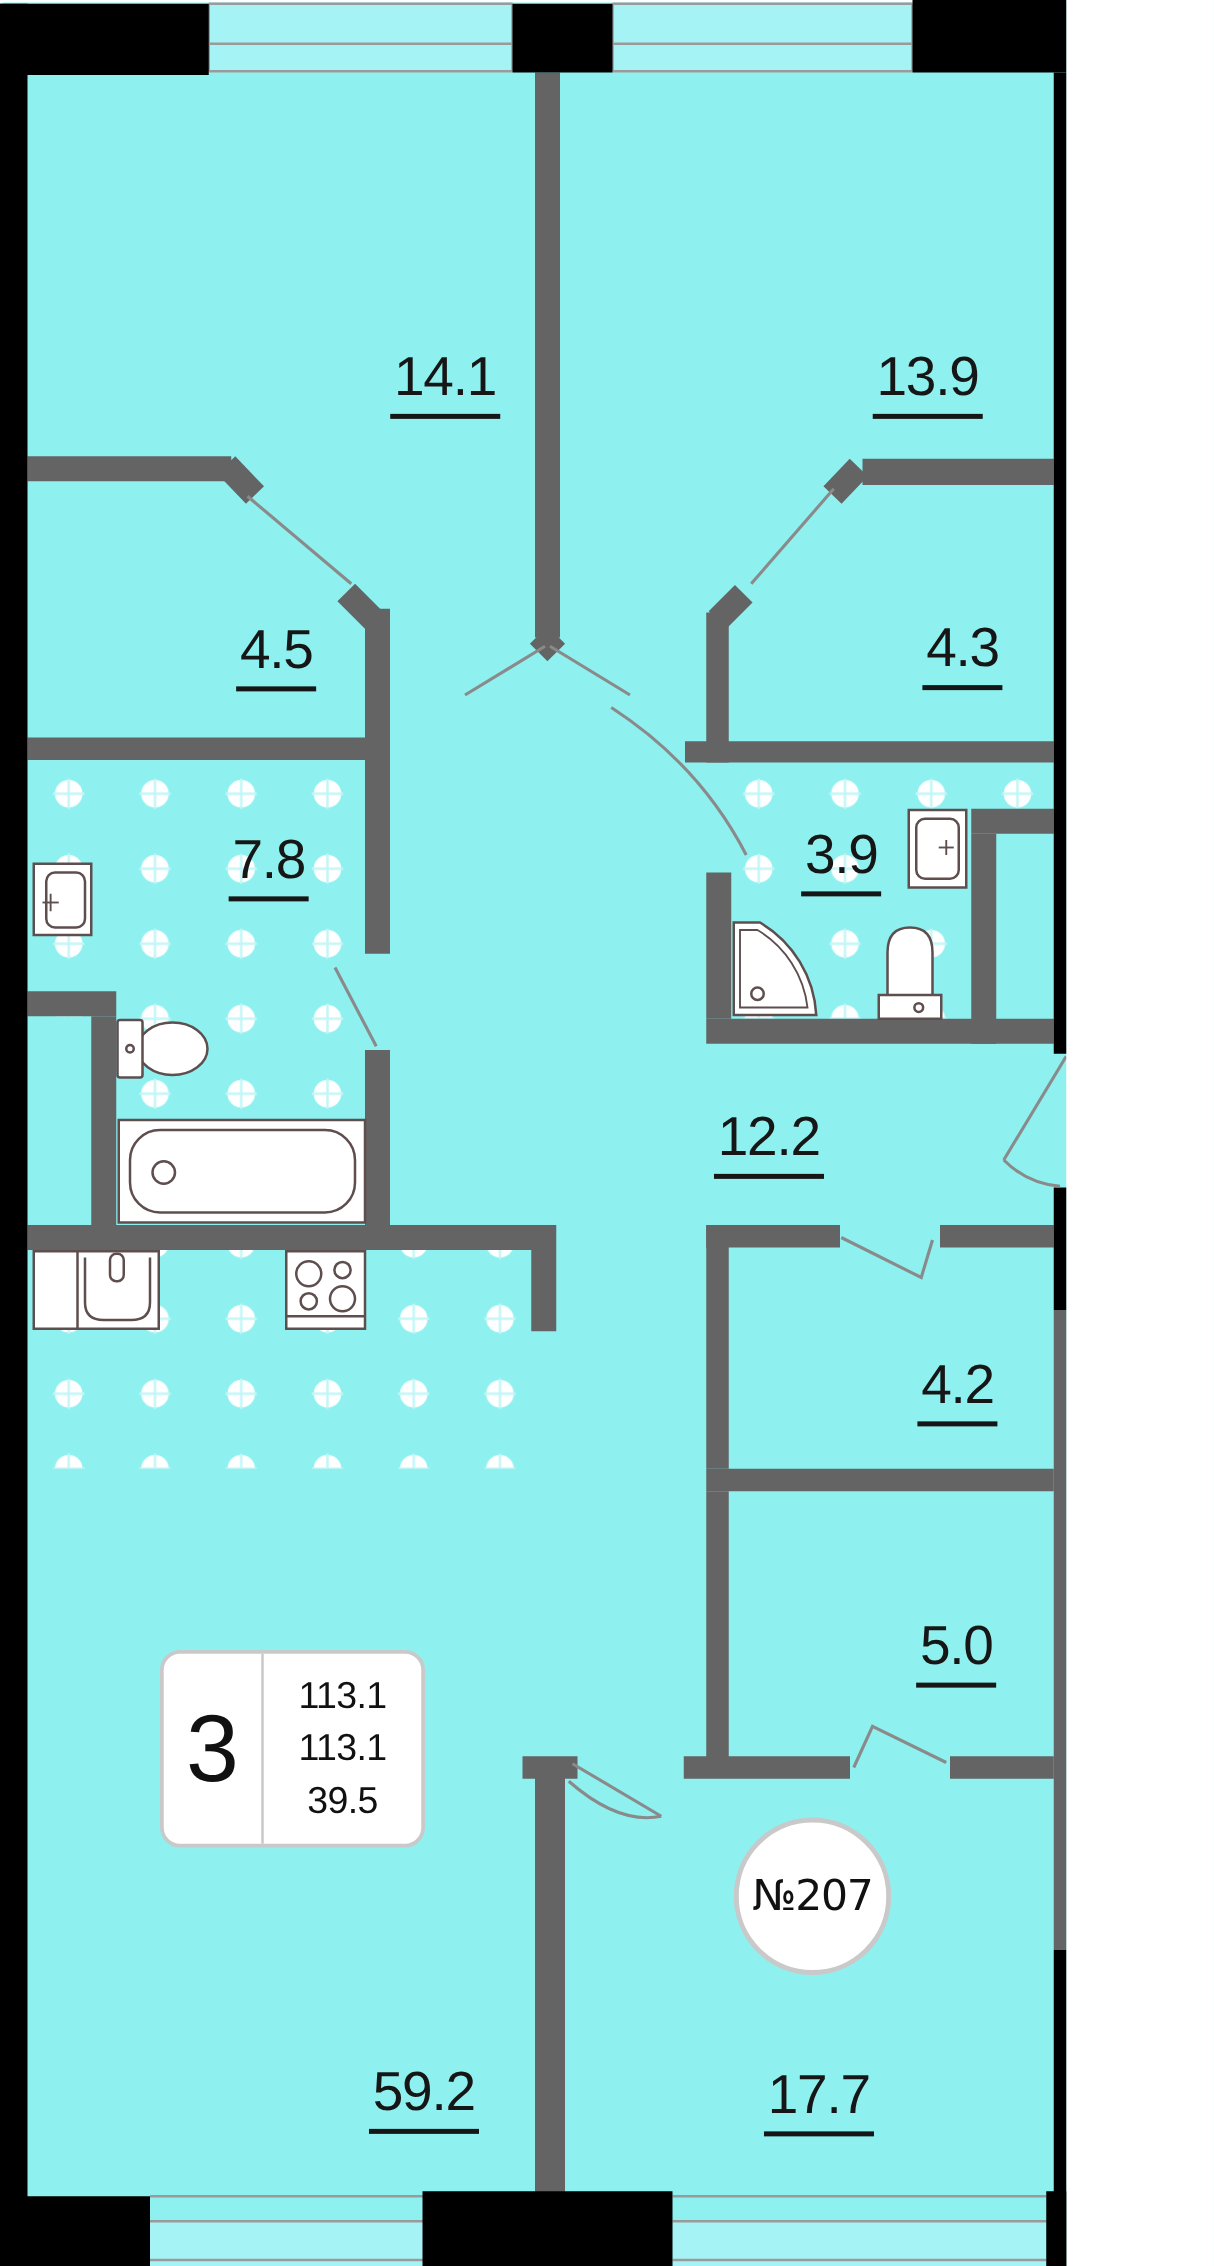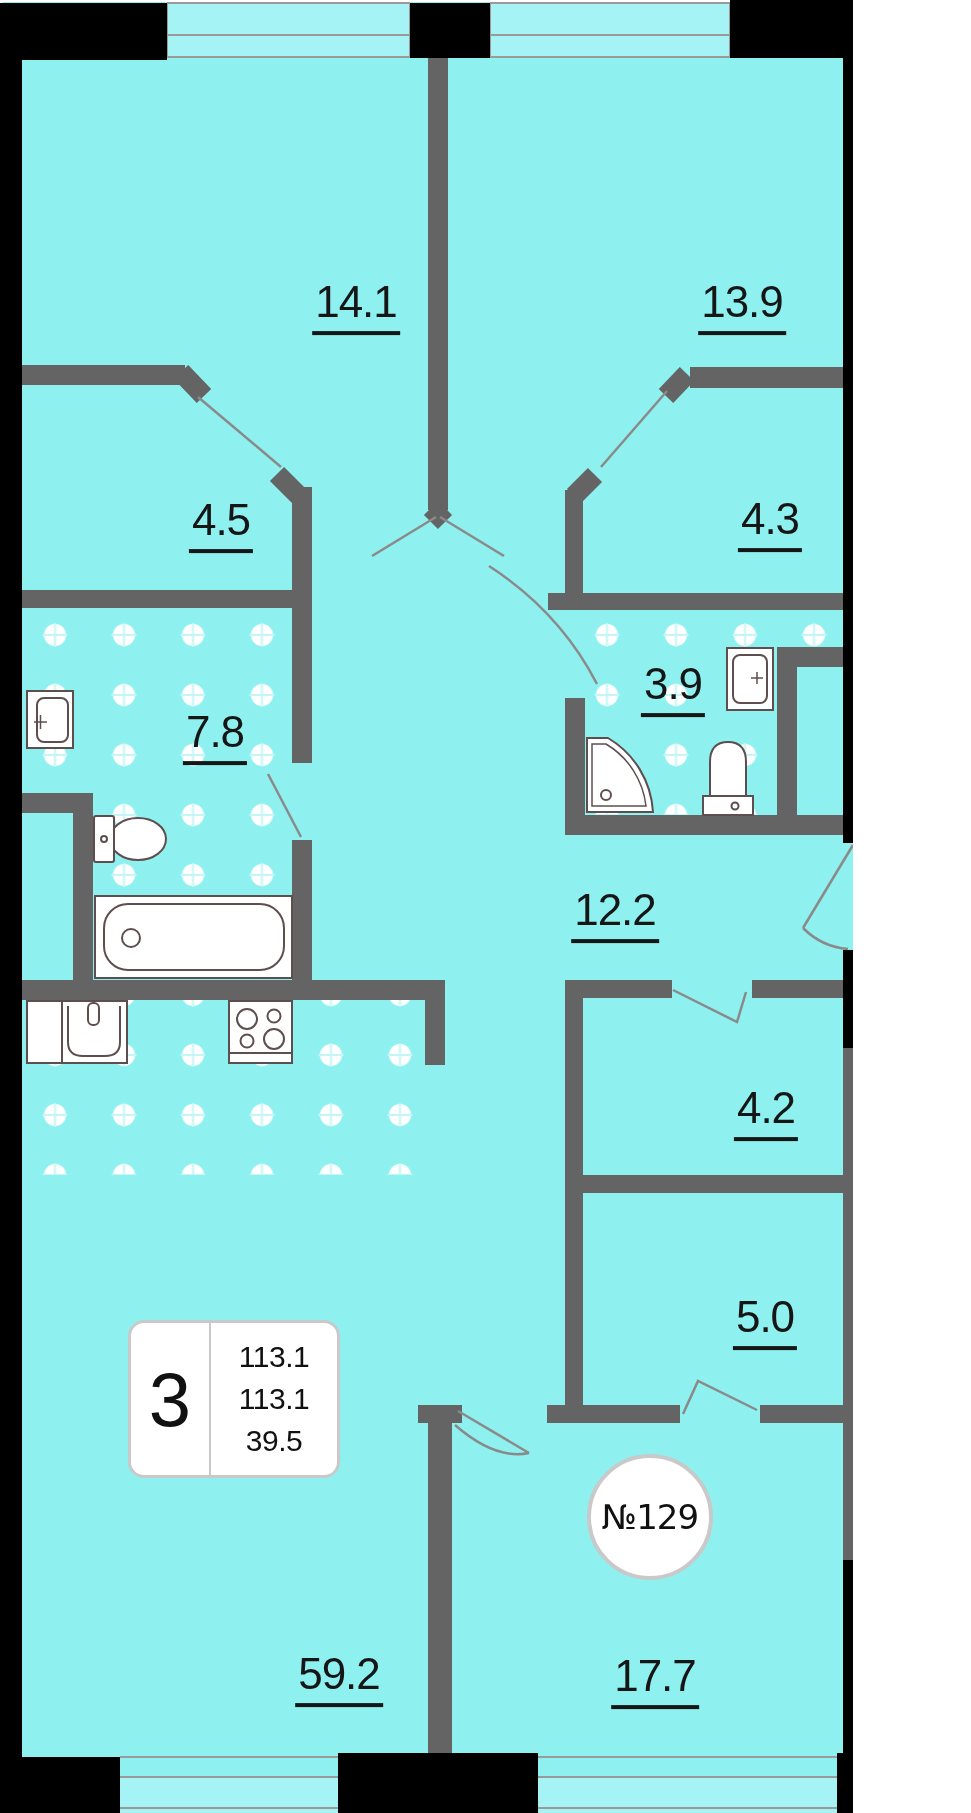--- a/index.html
+++ b/index.html
@@ -196,33 +196,33 @@
   </g>
 
   <polygon points="883,893 925,860 925,878 971,878 971,909 925,909 925,926" fill="#D83AE8"></polygon>
 </svg>
 
 <div class="area-label" style="left:356px;top:312px">14.1</div>
 <div class="area-label" style="left:742px;top:312px">13.9</div>
 <div class="area-label" style="left:221px;top:530px">4.5</div>
 <div class="area-label" style="left:770px;top:529px">4.3</div>
 <div class="area-label" style="left:673px;top:694px">3.9</div>
-<div class="area-label" style="left:215px;top:742px">7.8</div>
+<div class="area-label" style="left:215px;top:698px">7.8</div>
 <div class="area-label" style="left:615px;top:920px">12.2</div>
 <div class="area-label" style="left:766px;top:1118px">4.2</div>
 <div class="area-label" style="left:765px;top:1327px">5.0</div>
 <div class="area-label" style="left:339px;top:1684px">59.2</div>
 <div class="area-label" style="left:655px;top:1686px">17.7</div>
 
 <div class="info-badge">
   <div class="cell-rooms">3</div>
   <div class="cell-areas">
     <div>113.1</div>
     <div>113.1</div>
     <div>39.5</div>
   </div>
 </div>
 
 <div class="unit-circle">
-  <span>№129</span>
+  <span>№207</span>
 </div>
 
 </div>
 
 </body></html>

